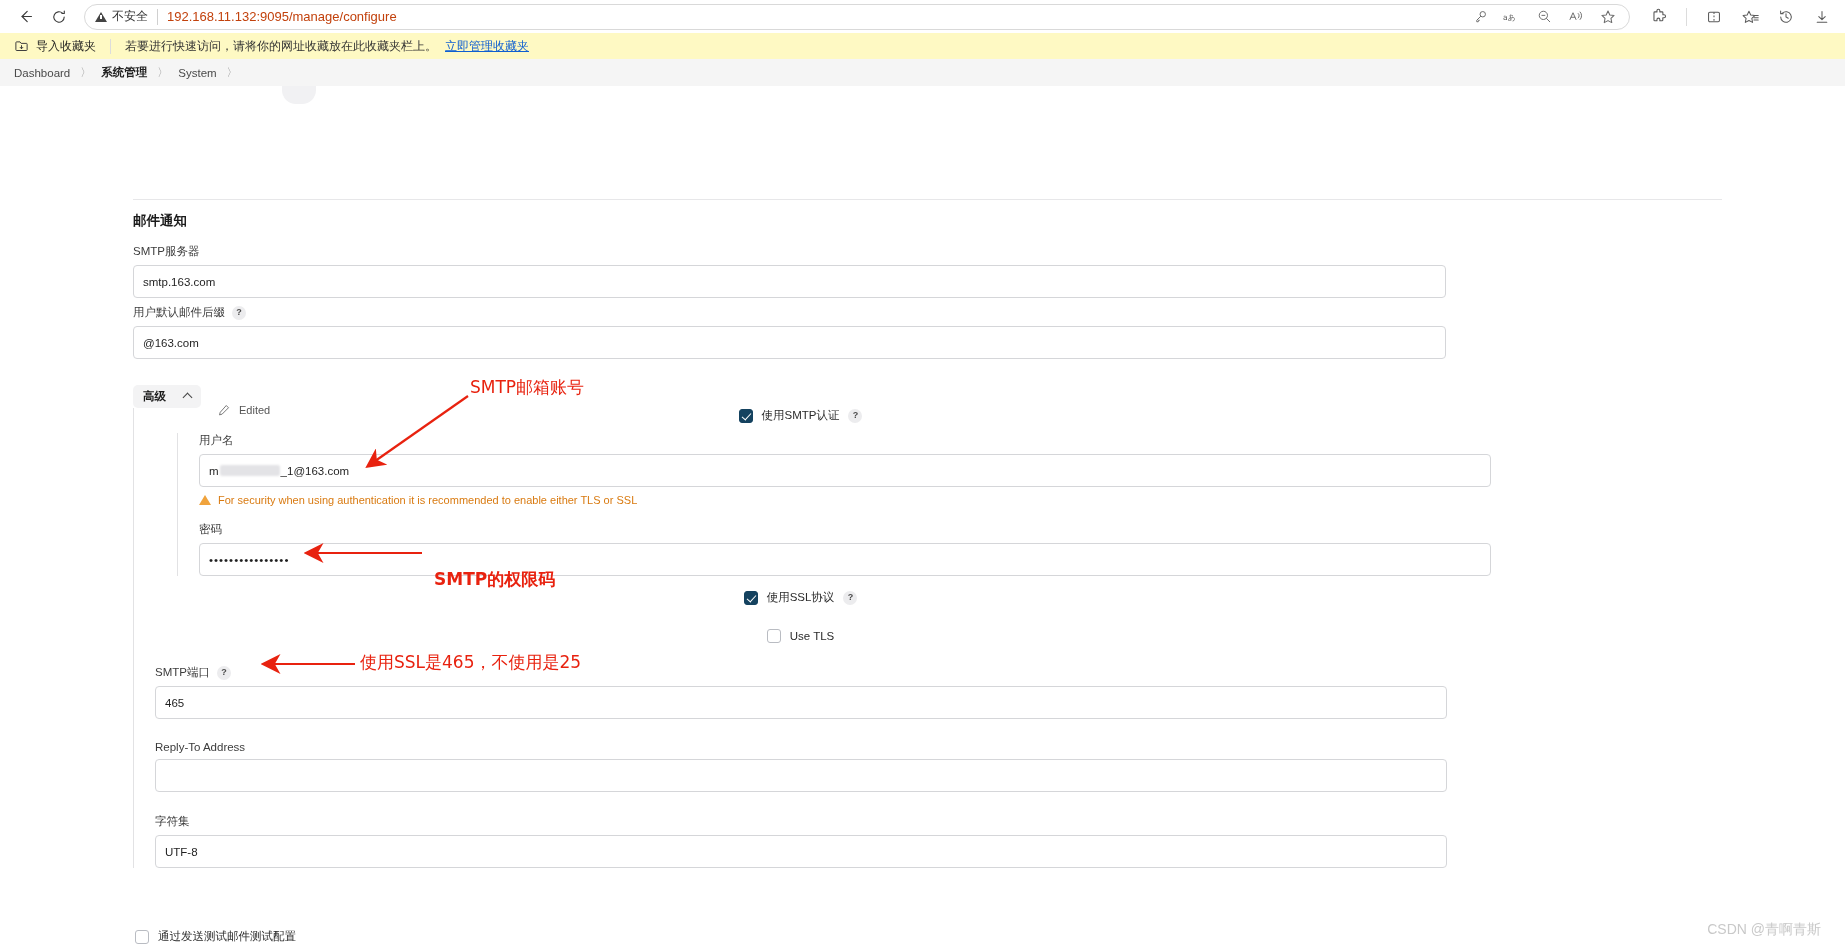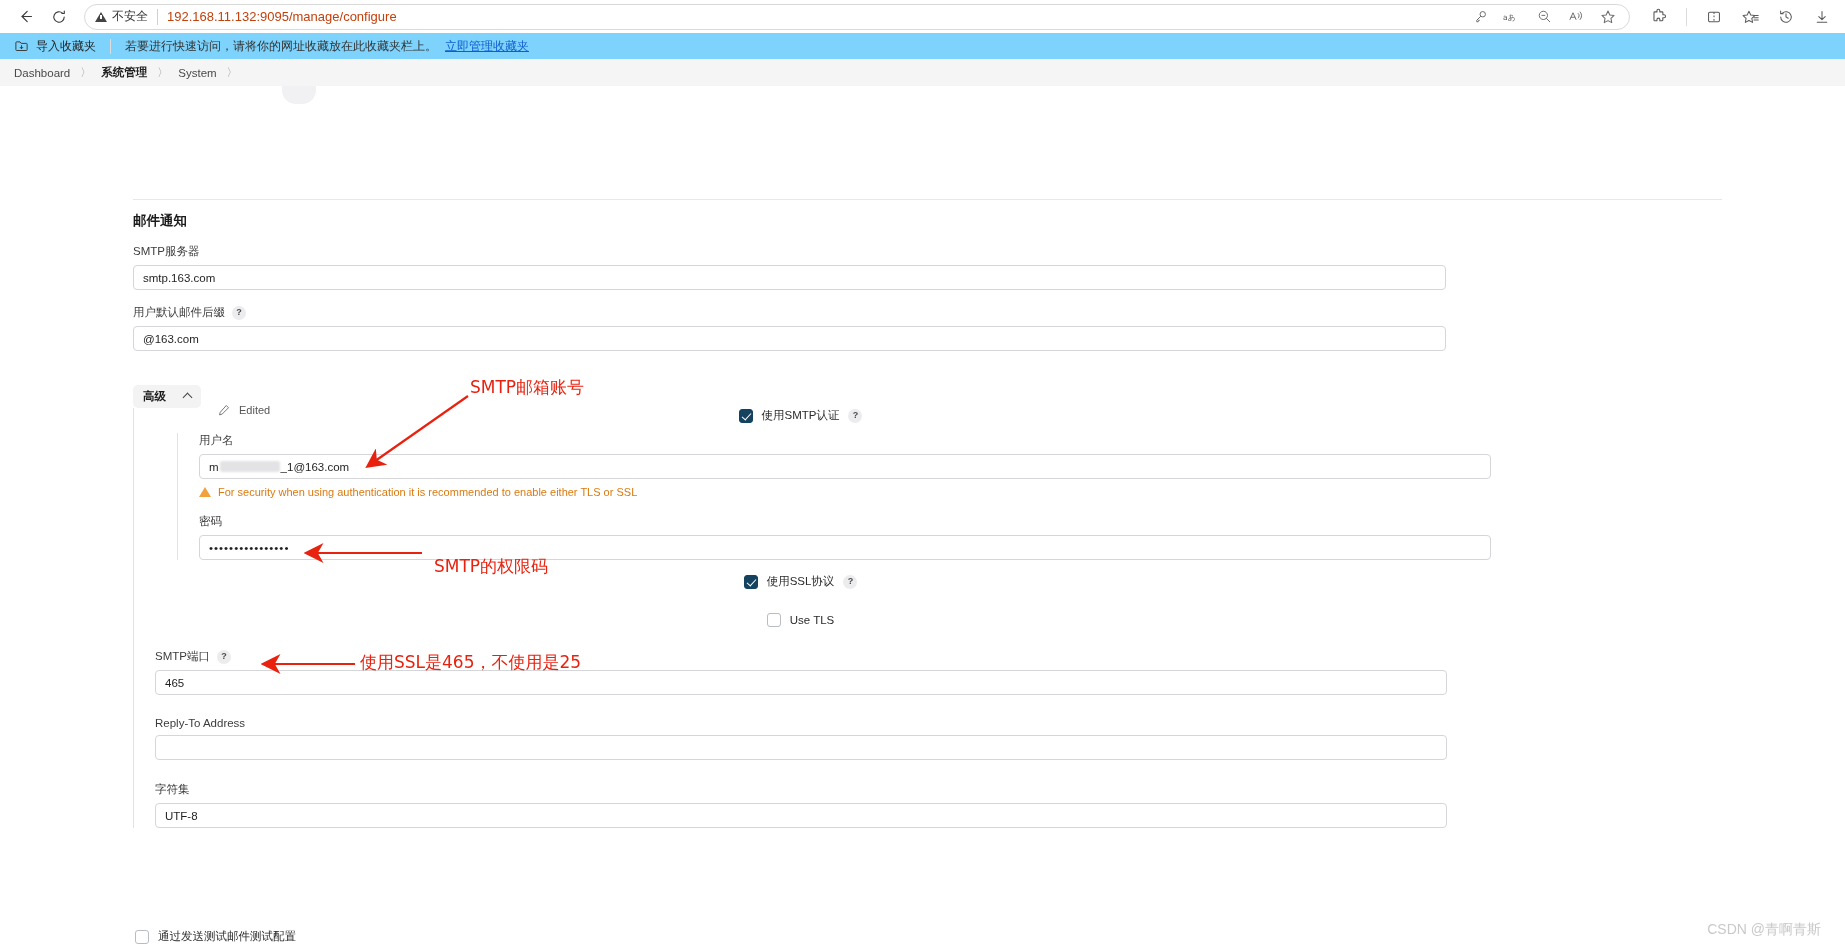--- a/index.html
+++ b/index.html
@@ -91,21 +91,21 @@
   .tb-sep { width:1px; height:18px; background:#dcdcdc; }
 
   .bookmarks-row {
     height: 26px;
     display: flex;
     align-items: center;
     padding: 0 12px;
     gap: 8px;
     font-size: 12px;
     color: #333;
-    background: #7dd3fc;
+    background: #fef9c3;
   }
   .bm-import { display:flex; align-items:center; gap:6px; color:#1f1f1f; }
   .bm-divider { width:1px; height:15px; background:#dcdcdc; margin: 0 6px; }
   .bm-hint { color: #333; }
   .bm-link { color: #0f5fd1; text-decoration: underline; }
 
   
   .page {
     width: 100%;
     height: calc(951px - 59px);
@@ -174,21 +174,21 @@
     color: #4b4b4b;
     font-size: 9px;
     font-weight: 700;
     display: inline-flex;
     align-items: center;
     justify-content: center;
     line-height: 1;
   }
   .txt-input {
     width: 100%;
-    height: 25px;
+    height: 33px;
     border: 1px solid #d5d6d9;
     border-radius: 4px;
     background: #fff;
     font-size: 11.5px;
     color: #1f1f1f;
     padding: 0 9px;
     font-family: "Liberation Sans", sans-serif;
     display: flex;
     align-items: center;
   }
@@ -568,18 +568,18 @@
         <marker id="ah" markerWidth="9" markerHeight="9" refX="7.5" refY="4.5" orient="auto">
           <path d="M0,0 L9,4.5 L0,9 L2.6,4.5 Z" fill="#e8220f"></path>
         </marker>
       </defs>
       <path d="M468,310 L368,380" stroke="#e8220f" stroke-width="2.2" fill="none" marker-end="url(#ah)"></path>
       <path d="M422,467 L307,467" stroke="#e8220f" stroke-width="2.2" fill="none" marker-end="url(#ah)"></path>
       <path d="M355,578 L264,578" stroke="#e8220f" stroke-width="2.2" fill="none" marker-end="url(#ah)"></path>
     </svg>
 
     <div class="anno-text" style="left:470px; top:290px;">SMTP邮箱账号</div>
-    <div class="anno-text" style="left:434px; top:469px;">SMTP的权限码</div>
+    <div class="anno-text" style="left:434px; top:482px;font-weight:bold;">SMTP的权限码</div>
     <div class="anno-text" style="left:360px; top:565px;">使用SSL是465，不使用是25</div>
   </div>
 
   <div class="watermark">CSDN @青啊青斯</div>
 </div>
 
 </body></html>

